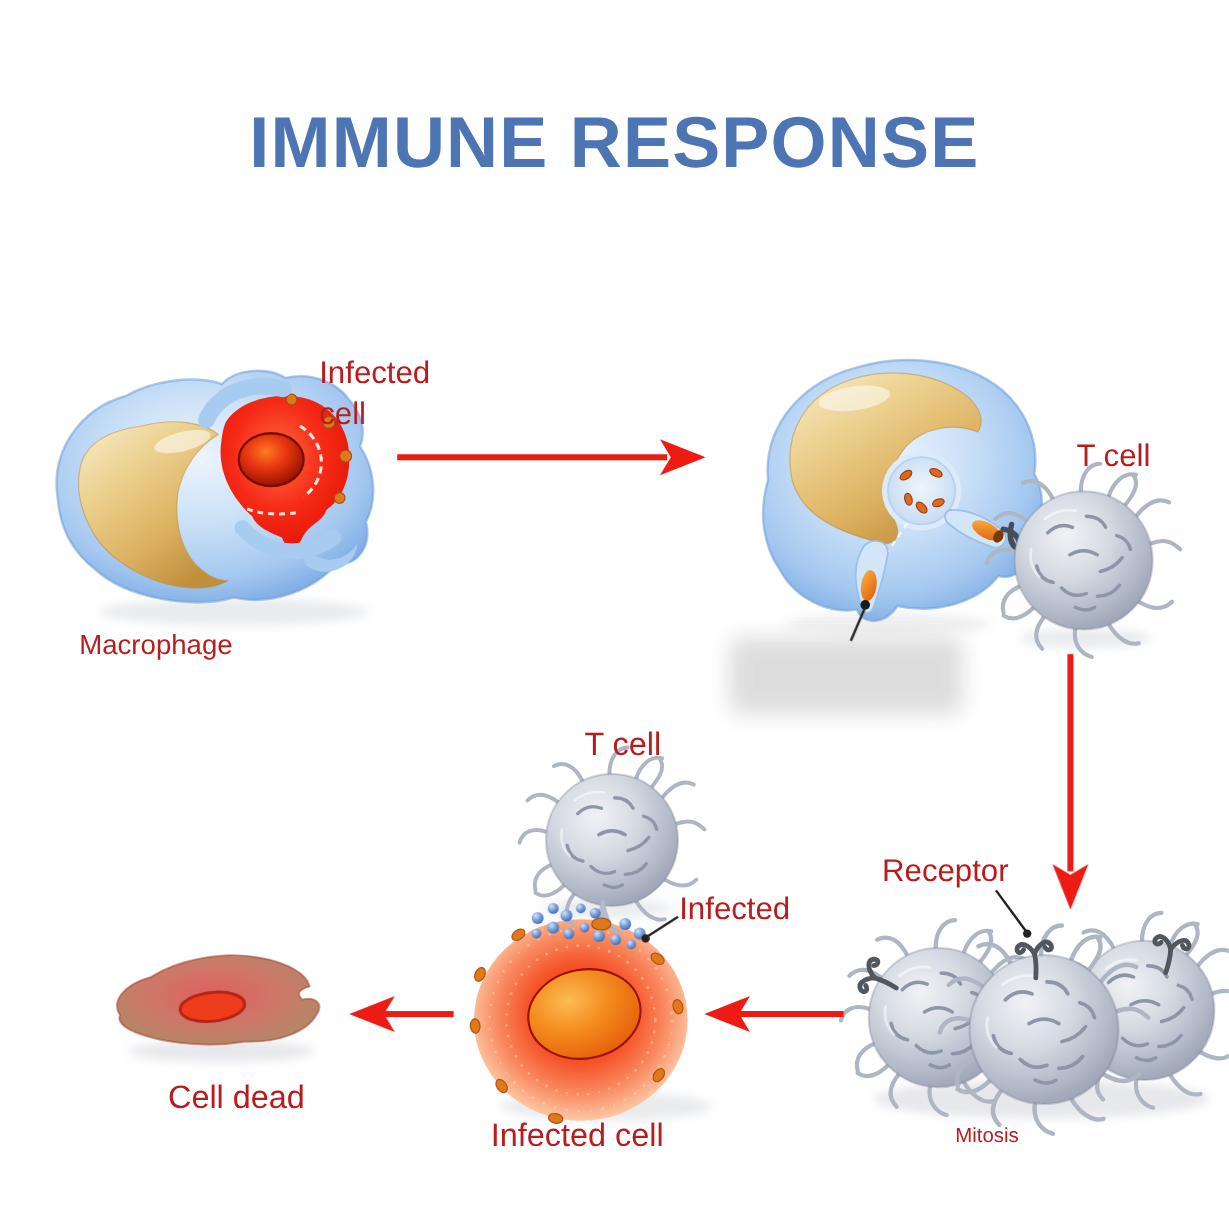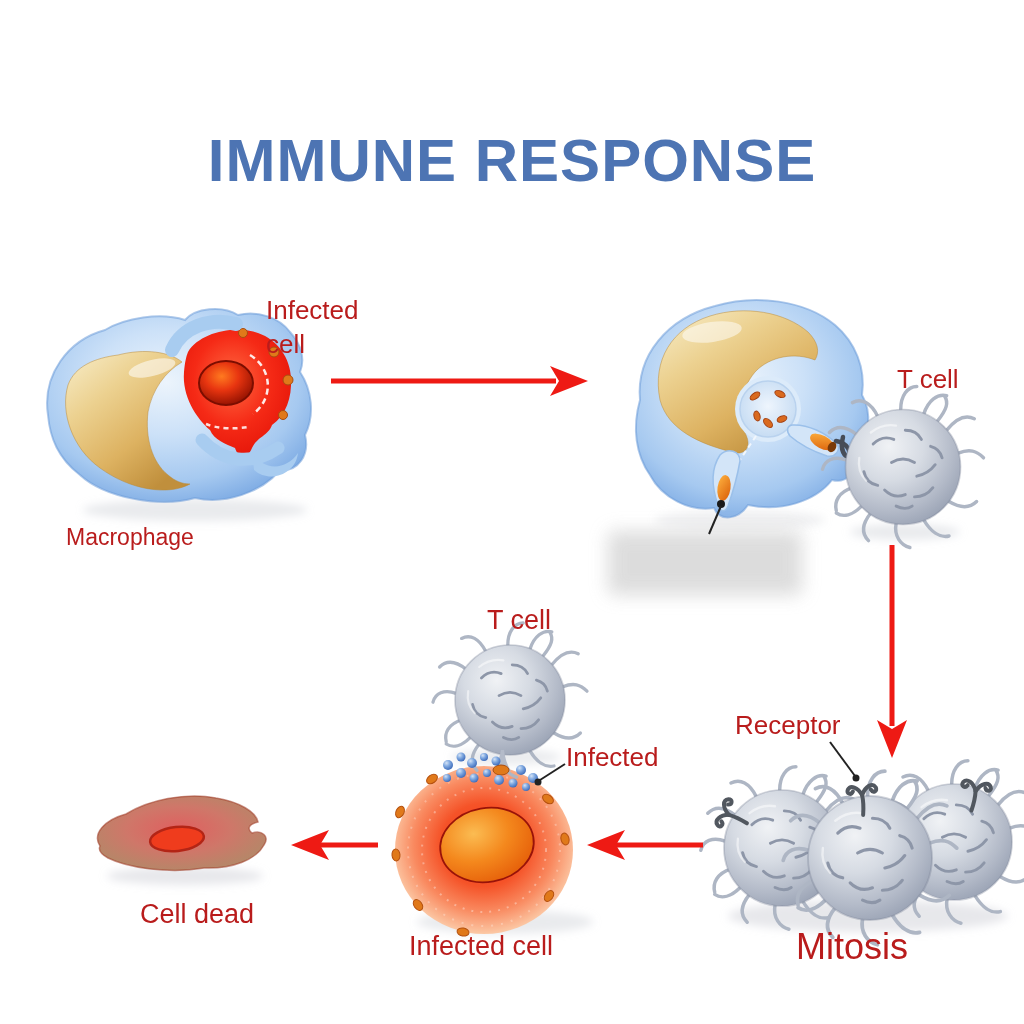--- a/index.html
+++ b/index.html
@@ -1,21 +1,21 @@
 <!DOCTYPE html>
 <html><head>
 <meta charset="utf-8">
 <style>
   html,body{margin:0;padding:0;background:#ffffff;}
   body{width:1024px;height:1024px;position:relative;overflow:hidden;
        font-family:"Liberation Sans", sans-serif;}
   .stage{position:absolute;left:0;top:0;width:1024px;height:1024px;}
   .lbl{position:absolute;color:#b91c1c;font-size:26px;line-height:34px;}
   .ttl{position:absolute;left:0;right:0;top:84px;text-align:center;
-       font-weight:bold;font-size:60px;letter-spacing:1px;color:#4d74b3;margin-top:42px;}
+       font-weight:bold;font-size:60px;letter-spacing:1px;color:#4d74b3;}
   .nowrap{white-space:nowrap;}
 </style>
 </head>
 <body>
 
 <svg class="stage" viewBox="0 0 1024 1024" xmlns="http://www.w3.org/2000/svg">
   <defs>
     <filter id="soft" x="-60%" y="-60%" width="220%" height="220%">
         <feGaussianBlur stdDeviation="4"></feGaussianBlur>
       </filter>
@@ -307,17 +307,17 @@
     <ellipse cx="177" cy="839" rx="27" ry="12" transform="rotate(-6 177 839)" fill="#ef3c1d" stroke="#b32516" stroke-width="2.5"></ellipse>
   </g>
 </svg>
 
 <div class="ttl">IMMUNE RESPONSE</div>
 
 <div class="lbl" style="left:266px;top:293px;width:100px;">Infected cell</div>
 <div class="lbl nowrap" style="left:66px;top:520px;font-size:23px;">Macrophage</div>
 <div class="lbl nowrap" style="left:897px;top:362px;">T cell</div>
 <div class="lbl nowrap" style="left:735px;top:708px;">Receptor</div>
-<div class="lbl nowrap" style="left:796px;top:930px;font-size:36px;">Mitosis</div>
+<div class="lbl nowrap" style="left:796px;top:930px;font-size:17px;">Mitosis</div>
 <div class="lbl nowrap" style="left:487px;top:603px;font-size:27px;">T cell</div>
 <div class="lbl nowrap" style="left:566px;top:740px;">Infected</div>
 <div class="lbl nowrap" style="left:409px;top:929px;font-size:27px;">Infected cell</div>
 <div class="lbl nowrap" style="left:140px;top:897px;font-size:27px;">Cell dead</div>
 
 </body></html>

